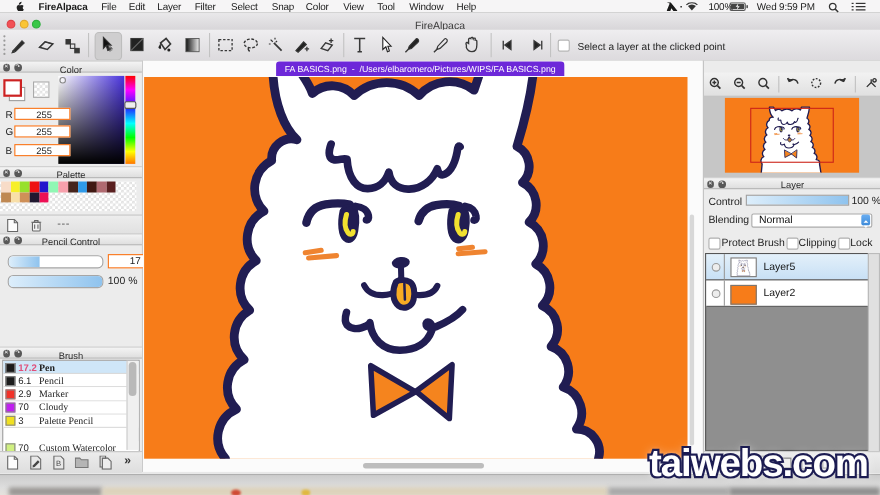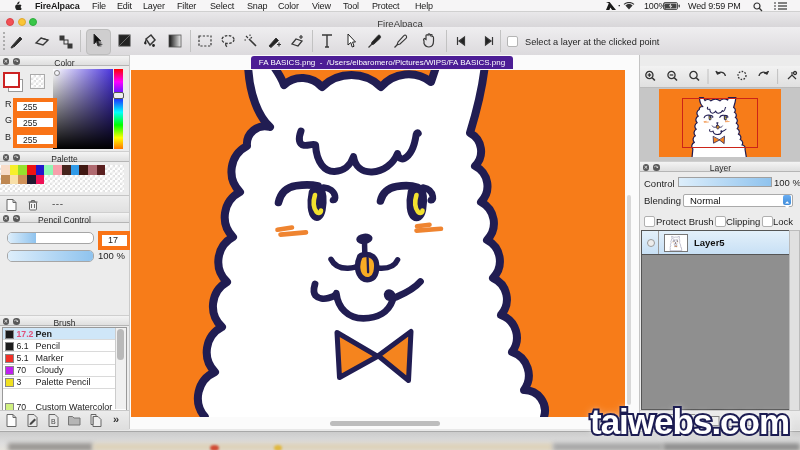--- a/index.html
+++ b/index.html
@@ -16,34 +16,34 @@
 #movesel{position:absolute;left:86px;top:2px;width:23px;height:24px;background:#cfcecf;border:1px solid #bdbdbd;border-radius:4px;}
 #tbcheck{position:absolute;left:507px;top:9px;width:9px;height:9px;background:#fff;border:1px solid #b5b5b5;border-radius:2px;}
 #tbchecktext{position:absolute;left:525px;top:9.5px;font-size:9.2px;color:#1e1e1e;}
 
 .phead{position:absolute;background:linear-gradient(#f4f4f4,#dfdfdf);border-top:1px solid #cfcfcf;border-bottom:1px solid #b5b5b5;}
 .ptitle{position:absolute;width:100%;text-align:center;font-size:8.5px;color:#2a2a2a;top:1.5px;}
 .pbtn{position:absolute;top:2.2px;width:6.6px;height:6.6px;border-radius:50%;background:#585858;color:#fff;font-size:5px;line-height:6.6px;text-align:center;}
 
 #leftpanel{left:0;top:55px;width:129px;height:374px;background:#ececec;border-right:1px solid #cacaca;}
 .lbl{color:#1e1e1e;white-space:nowrap;}
-.inputbox{position:absolute;background:#fff;border:4px solid #f97316;font-size:8.5px;color:#222;padding-left:6px;}
+.inputbox{position:absolute;background:#fff;border:1px solid #f97316;font-size:8.5px;color:#222;padding-left:19px;}
 
 .slider{position:absolute;height:10px;border:1px solid #a6a6a6;border-radius:5px;background:#fff;overflow:hidden;}
 .sfill{height:100%;background:linear-gradient(90deg,#ddeefb,#8fc3ee);}
 .checker{background-color:#fff;background-image:linear-gradient(45deg,#e2e2e2 25%,transparent 25%,transparent 75%,#e2e2e2 75%),linear-gradient(45deg,#e2e2e2 25%,transparent 25%,transparent 75%,#e2e2e2 75%);background-size:5px 5px;background-position:0 0,2.5px 2.5px;}
 .pal{display:inline-block;width:8.7px;height:9.5px;vertical-align:top;}
 
 .browx{position:absolute;left:0;width:123px;height:11.2px;background:#fff;border-bottom:1px solid #dadada;font-size:9px;color:#222;}
 .bsw{position:absolute;left:2px;top:1.5px;width:7px;height:7px;border:1px solid #888;}
 .bnum{position:absolute;left:14px;top:0.5px;font-size:8.7px;}
-.bname{position:absolute;left:33px;top:0.5px;}
+.bname{position:absolute;left:33px;top:0.5px;font-family:Liberation Serif, serif;}
 
 #canvasarea{left:130px;top:55px;width:509px;height:374px;background:#fbfbfb;}
-#tab{position:absolute;left:121px;top:1px;width:262px;height:13px;background:#4c1d95;border-radius:3px 3px 0 0;color:#fff;font-size:8px;text-align:center;line-height:13px;white-space:nowrap;}
+#tab{position:absolute;left:121px;top:1px;width:262px;height:13px;background:#6d28d9;border-radius:3px 3px 0 0;color:#fff;font-size:8px;text-align:center;line-height:13px;white-space:nowrap;}
 #orangecv{position:absolute;left:0.5px;top:15px;width:494px;height:347px;background:#f77c19;}
 #hscroll{position:absolute;left:200px;top:366px;width:110px;height:5px;background:#bdbdbd;border-radius:2.5px;}
 #vscroll{position:absolute;left:497px;top:140px;width:4px;height:210px;background:#d8d8d8;border-radius:2px;}
 
 #rightpanel{left:639px;top:55px;width:161px;height:374px;background:#ececec;border-left:1px solid #c4c4c4;}
 #navtools{position:absolute;left:0;top:11px;width:161px;height:21px;background:linear-gradient(#f2f2f2,#e0e0e0);border-bottom:1px solid #bbb;}
 #navthumb{position:absolute;left:19px;top:33.5px;width:122px;height:68px;background:#f77c19;overflow:hidden;}
 
 .ck{position:absolute;width:9px;height:9px;background:#fff;border:1px solid #b0b0b0;border-radius:2px;}
 .cklbl{position:absolute;font-size:9.5px;color:#1e1e1e;}
@@ -66,21 +66,21 @@
 <span class="mi" style="left:35px;font-weight:bold">FireAlpaca</span>
 <span class="mi" style="left:92px">File</span>
 <span class="mi" style="left:117px">Edit</span>
 <span class="mi" style="left:143px">Layer</span>
 <span class="mi" style="left:177px">Filter</span>
 <span class="mi" style="left:210px">Select</span>
 <span class="mi" style="left:247px">Snap</span>
 <span class="mi" style="left:278px">Color</span>
 <span class="mi" style="left:312px">View</span>
 <span class="mi" style="left:343px">Tool</span>
-<span class="mi" style="left:372px">Protect</span>
+<span class="mi" style="left:372px">Window</span>
 <span class="mi" style="left:415px">Help</span>
 <svg class="abs" style="left:606px;top:1.5px" width="10" height="8" viewBox="0 0 10 8">
         <path d="M0 0h3.6L10 8H6.2L4.3 5.5 3.4 8H0L2.8 1.2z" fill="#1a1a1a"></path>
       </svg>
 <span class="mi" style="left:618px;font-weight:bold">·</span>
 <svg class="abs" style="left:623px;top:2px" width="12" height="8" viewBox="0 0 12 8">
         <path d="M6 7.6L2.4 3.4a5.4 5.4 0 017.2 0z" fill="#333"></path>
         <path d="M6 7.6L0.6 1.8a8 8 0 0110.8 0L10.2 3" fill="none" stroke="#333" stroke-width="0"></path>
         <path d="M1 2.4a7.4 7.4 0 0110 0" fill="none" stroke="#333" stroke-width="1.1"></path>
       </svg>
@@ -297,21 +297,21 @@
           <span class="bnum" style="color:#e0507a;font-weight:bold">17.2</span>
           <span class="bname" style="font-weight:bold">Pen</span>
         </div>
 <div class="browx" style="top:12.2px;">
           <span class="bsw" style="background:#1c1c1c"></span>
           <span class="bnum">6.1</span>
           <span class="bname">Pencil</span>
         </div>
 <div class="browx" style="top:24.4px;">
           <span class="bsw" style="background:#f23128"></span>
-          <span class="bnum">5.1</span>
+          <span class="bnum">2.9</span>
           <span class="bname">Marker</span>
         </div>
 <div class="browx" style="top:36.6px;">
           <span class="bsw" style="background:#c020f0"></span>
           <span class="bnum">70</span>
           <span class="bname">Cloudy</span>
         </div>
 <div class="browx" style="top:48.8px;">
           <span class="bsw" style="background:#f0e020"></span>
           <span class="bnum">3</span>
@@ -467,21 +467,27 @@
       <span class="cklbl" style="left:86px;top:160.5px;">Clipping</span>
 <div class="ck" style="left:121.9px;top:160.5px;"></div>
       <span class="cklbl" style="left:133px;top:160.5px;">Lock</span>
 <div id="llist">
 <div class="lrow" style="top:0;background:linear-gradient(#e3f0fa,#c8e0f5);border-bottom:1px solid #555;">
 <div class="abs" style="left:16px;top:0;width:1px;height:23px;background:#999;"></div>
 <div class="vis"></div>
 <div class="lthumb checker"><svg width="22" height="16" viewBox="-85 -55 664 480" preserveAspectRatio="none">
               <use href="#alp"></use>
             </svg></div>
-<span class="lname" style="font-weight:bold">Layer5</span>
+<span class="lname" style="font-weight:normal">Layer5</span>
+</div>
+<div class="lrow" style="top:24.5px;background:#fff;border-bottom:1px solid #555;">
+<div class="abs" style="left:16px;top:0;width:1px;height:23px;background:#999;"></div>
+<div class="vis"></div>
+<div class="lthumb" style="background:#f77c19"></div>
+<span class="lname">Layer2</span>
 </div>
 </div>
 <div class="abs" style="left:149px;top:174.5px;width:9px;height:180px;background:#e0e0e0;border:1px solid #bbb;"></div>
 <div class="abs" style="left:0;top:355px;width:161px;height:19px;background:linear-gradient(#ececec,#dedede);border-top:1px solid #c8c8c8;">
 <svg class="abs" style="left:8px;top:3px" width="120" height="13" viewBox="0 0 120 13">
           <g fill="#eee" stroke="#777">
             <path d="M1 0.5 h6 l3 3 v9 h-9 z"></path>
             <path d="M21 0.5 h6 l3 3 v9 h-9 z"></path>
             <path d="M41 0.5 h6 l3 3 v9 h-9 z"></path>
             <rect x="60" y="2.5" width="11" height="9"></rect>

